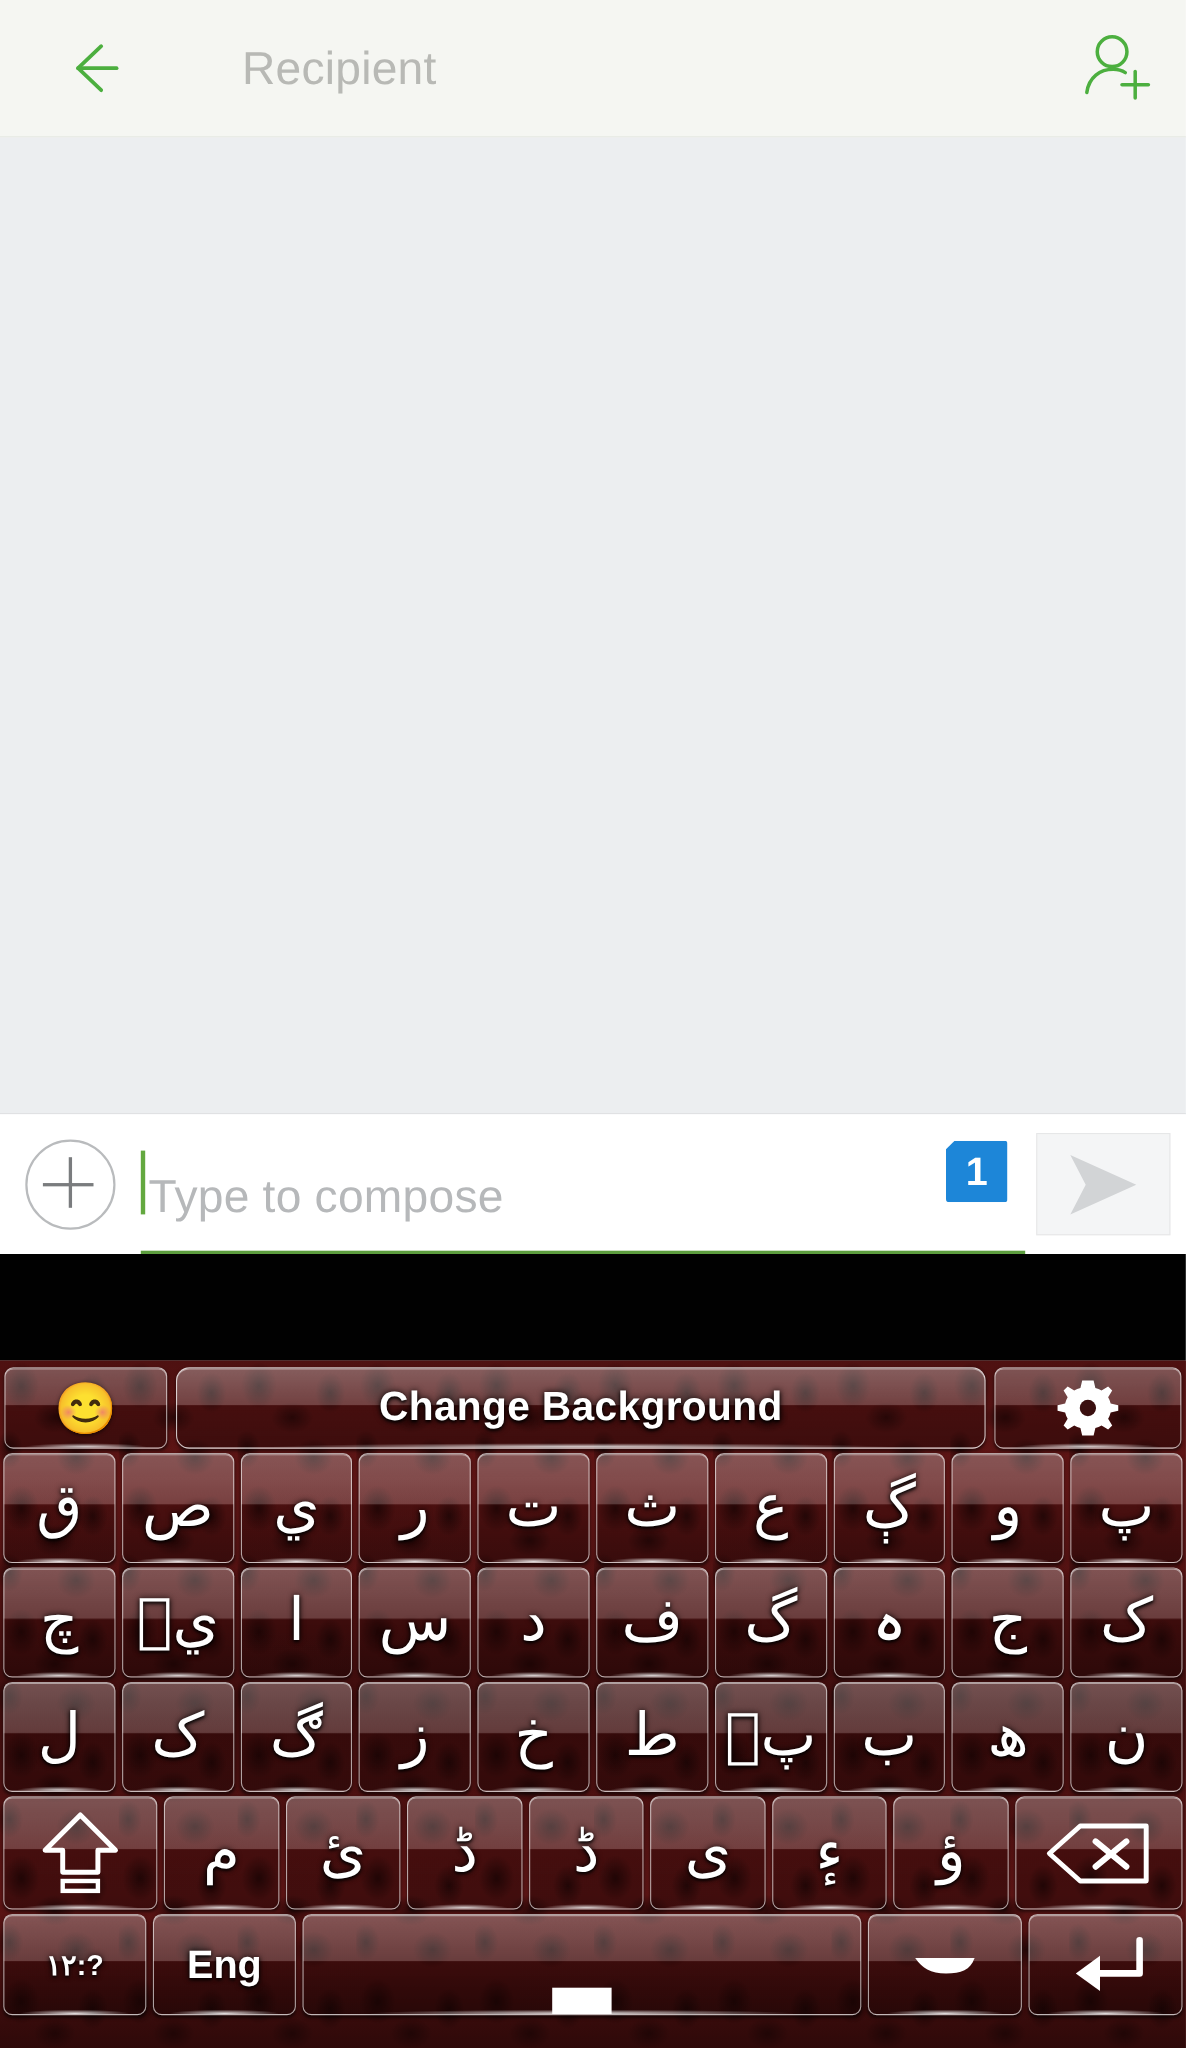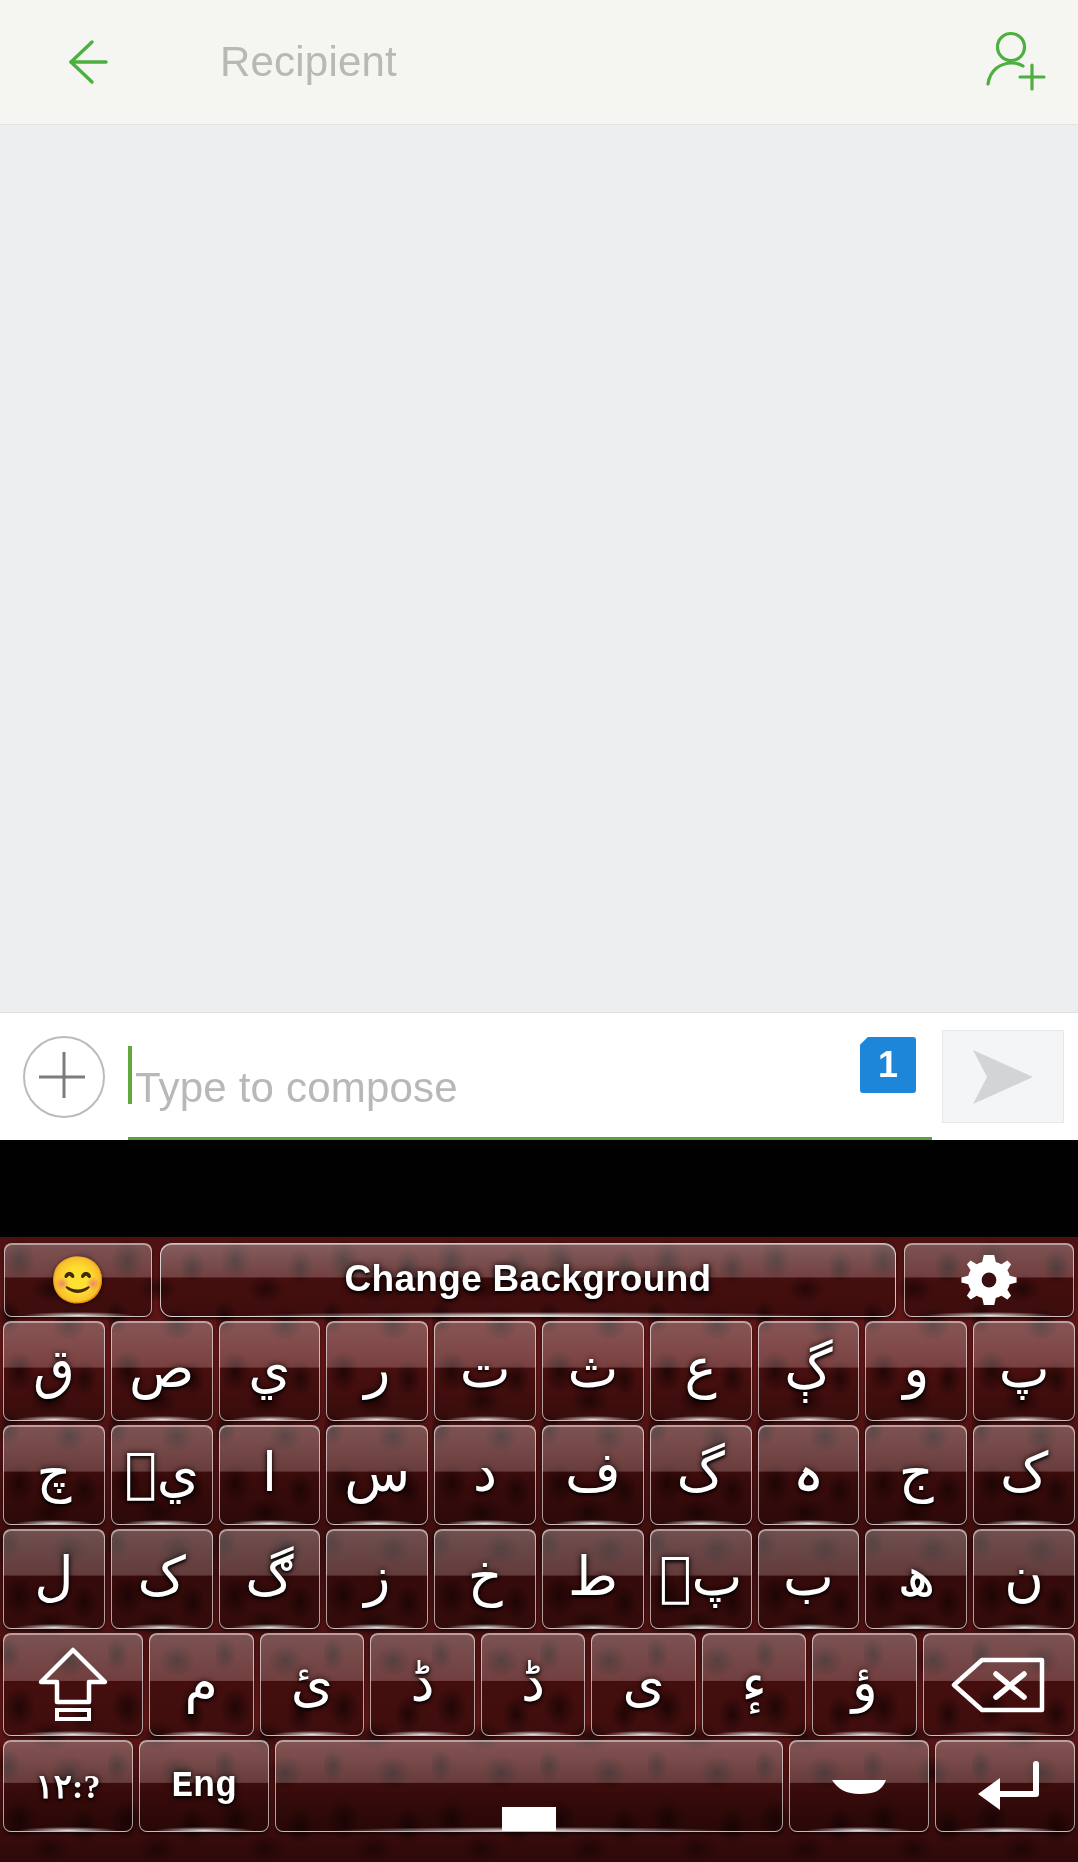--- a/index.html
+++ b/index.html
@@ -285,26 +285,26 @@
   .key-settings { flex: 0 0 170px; }
 
   .key-label {
     font-size: 36px;
     font-weight: 700;
     color: #ffffff;
     direction: ltr;
     text-shadow: 0 0 6px rgba(0,0,0,.9), 0 2px 3px rgba(0,0,0,.85);
     position: relative;
     z-index: 2;
-    font-family: Liberation Mono, monospace;
+    font-family: Liberation Sans, sans-serif;
   }
   .key-label.urdu-num {
-    font-family: Liberation Serif, serif;
+    font-family: Liberation Sans, sans-serif;
     font-weight: 700;
-    font-size: 34px;
+    font-size: 26px;
   }
 
   .key-shift { flex: 0 0 140px; }
   .key-backspace { flex: 0 0 152px; }
   .key-num { flex: 0 0 130px; }
   .key-lang { flex: 0 0 130px; }
   .key-space { flex: 1 1 auto; }
   .key-dash { flex: 0 0 140px; }
   .key-enter { flex: 0 0 140px; }
 

